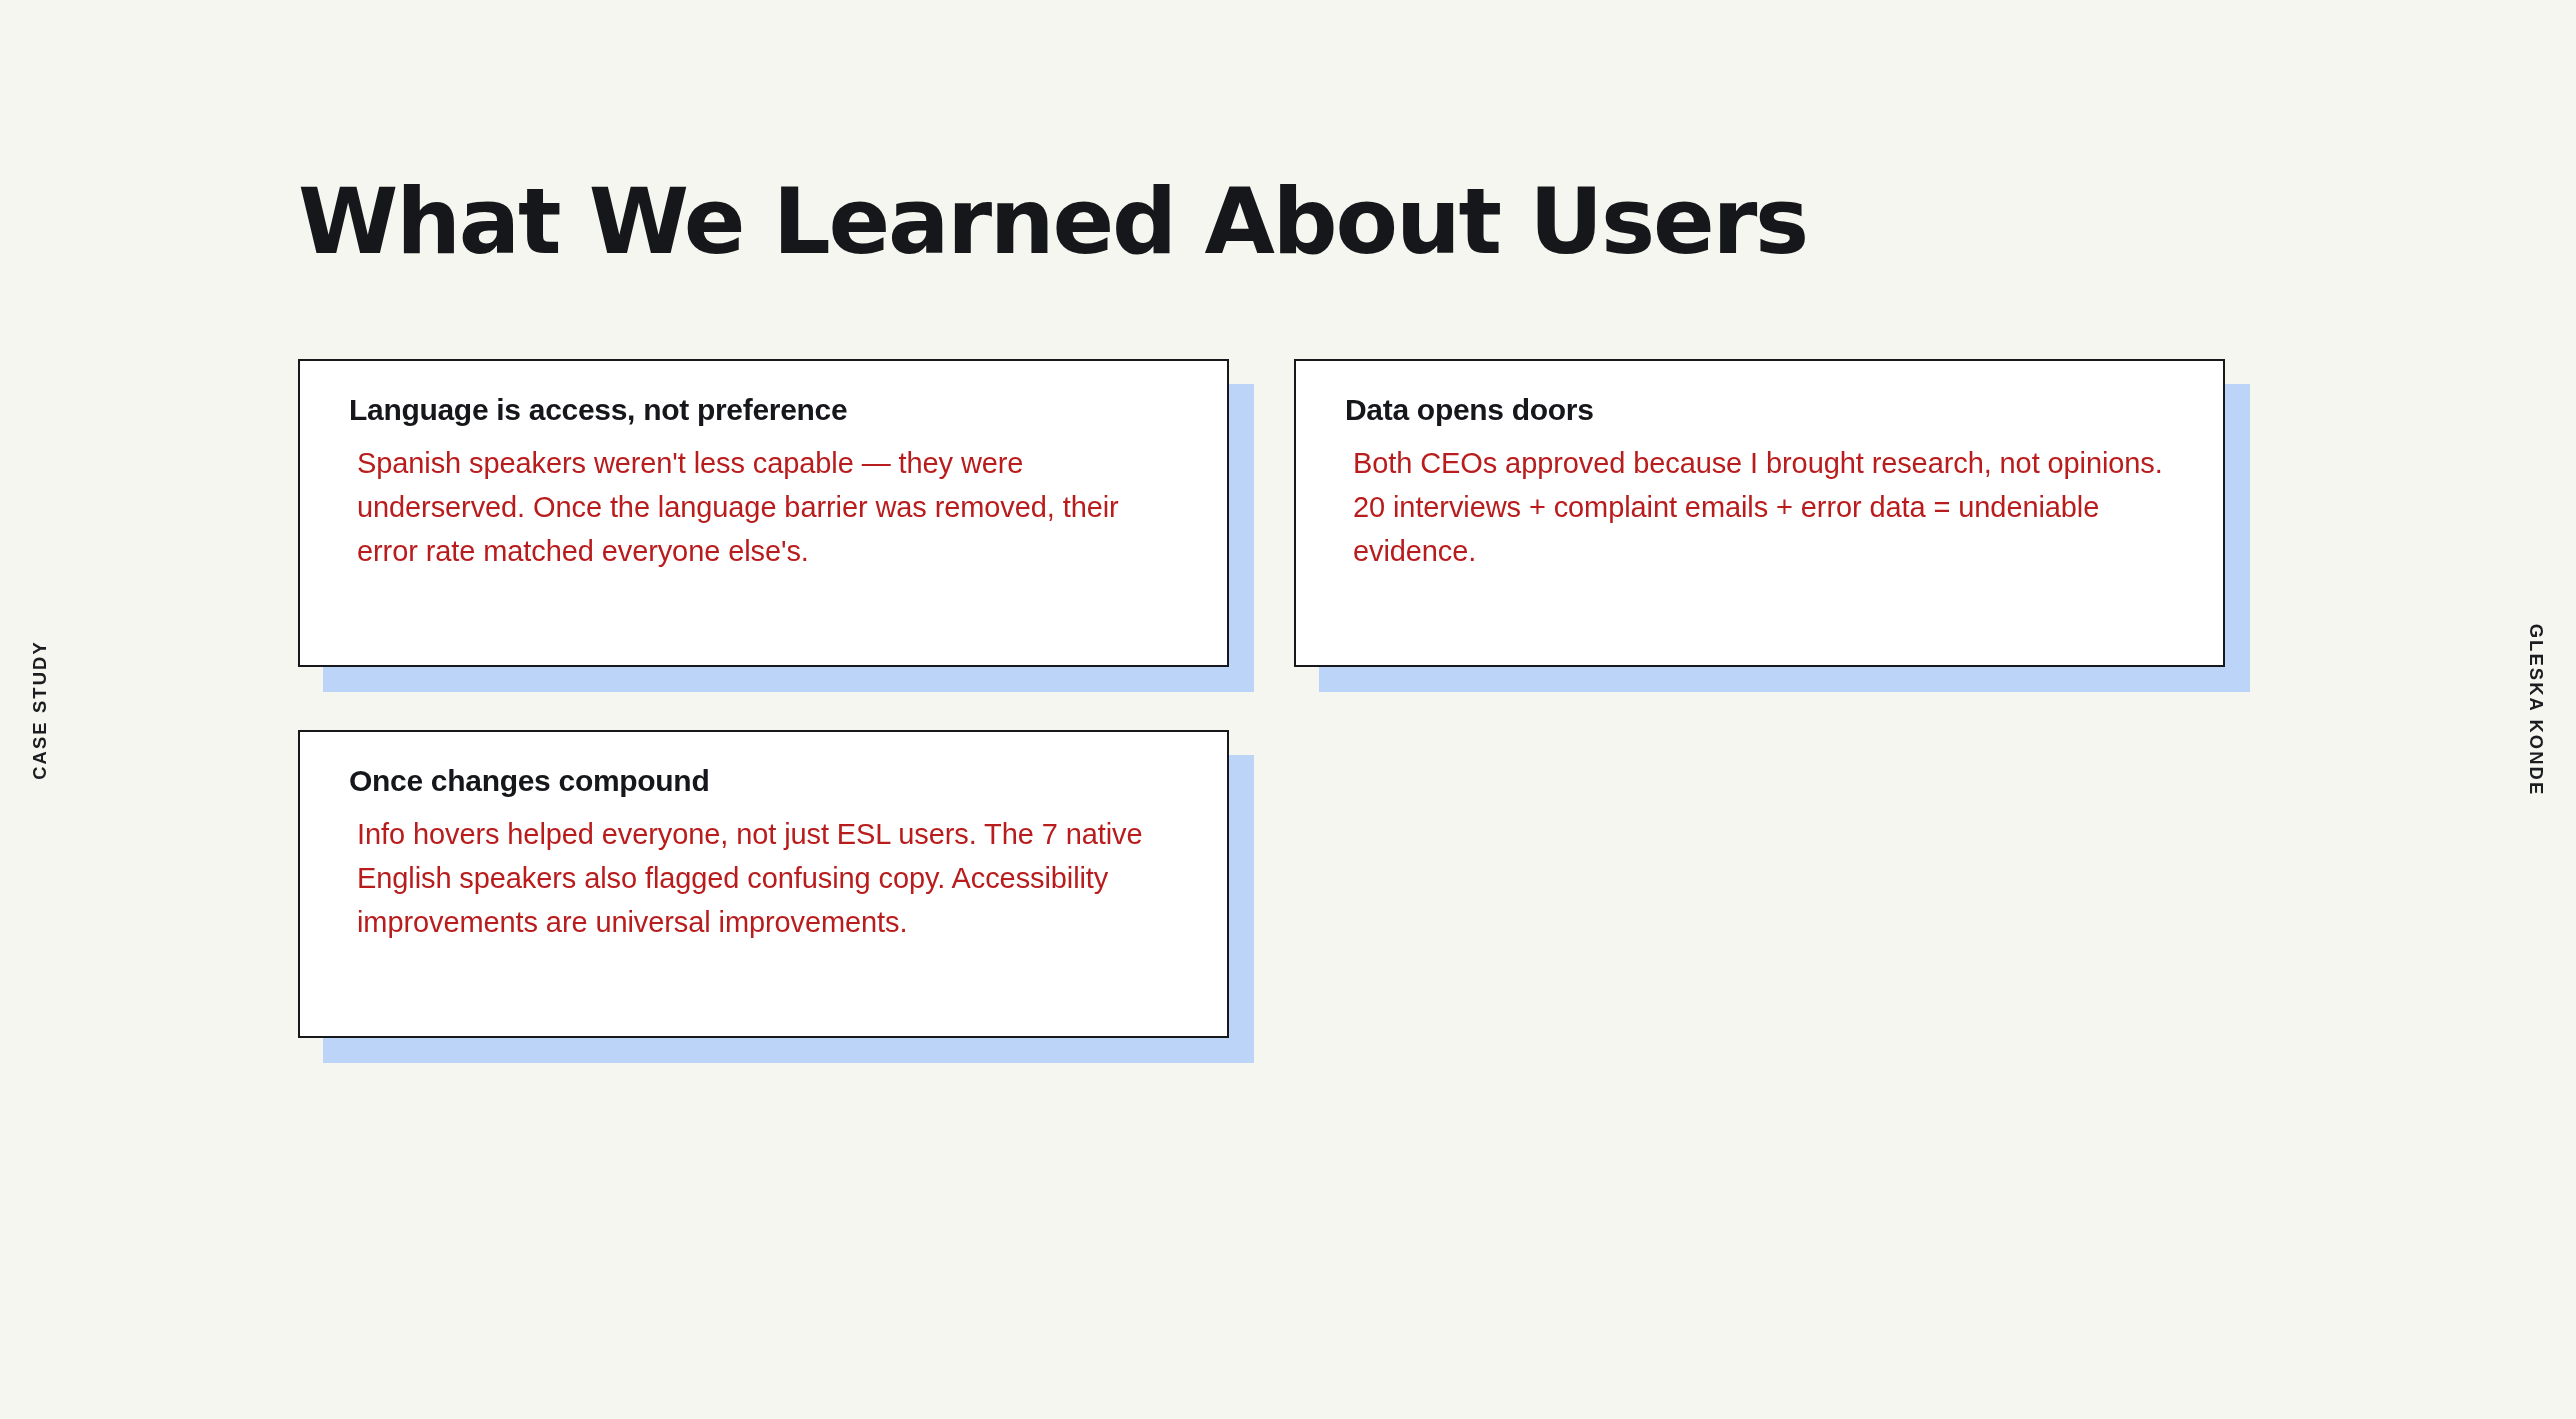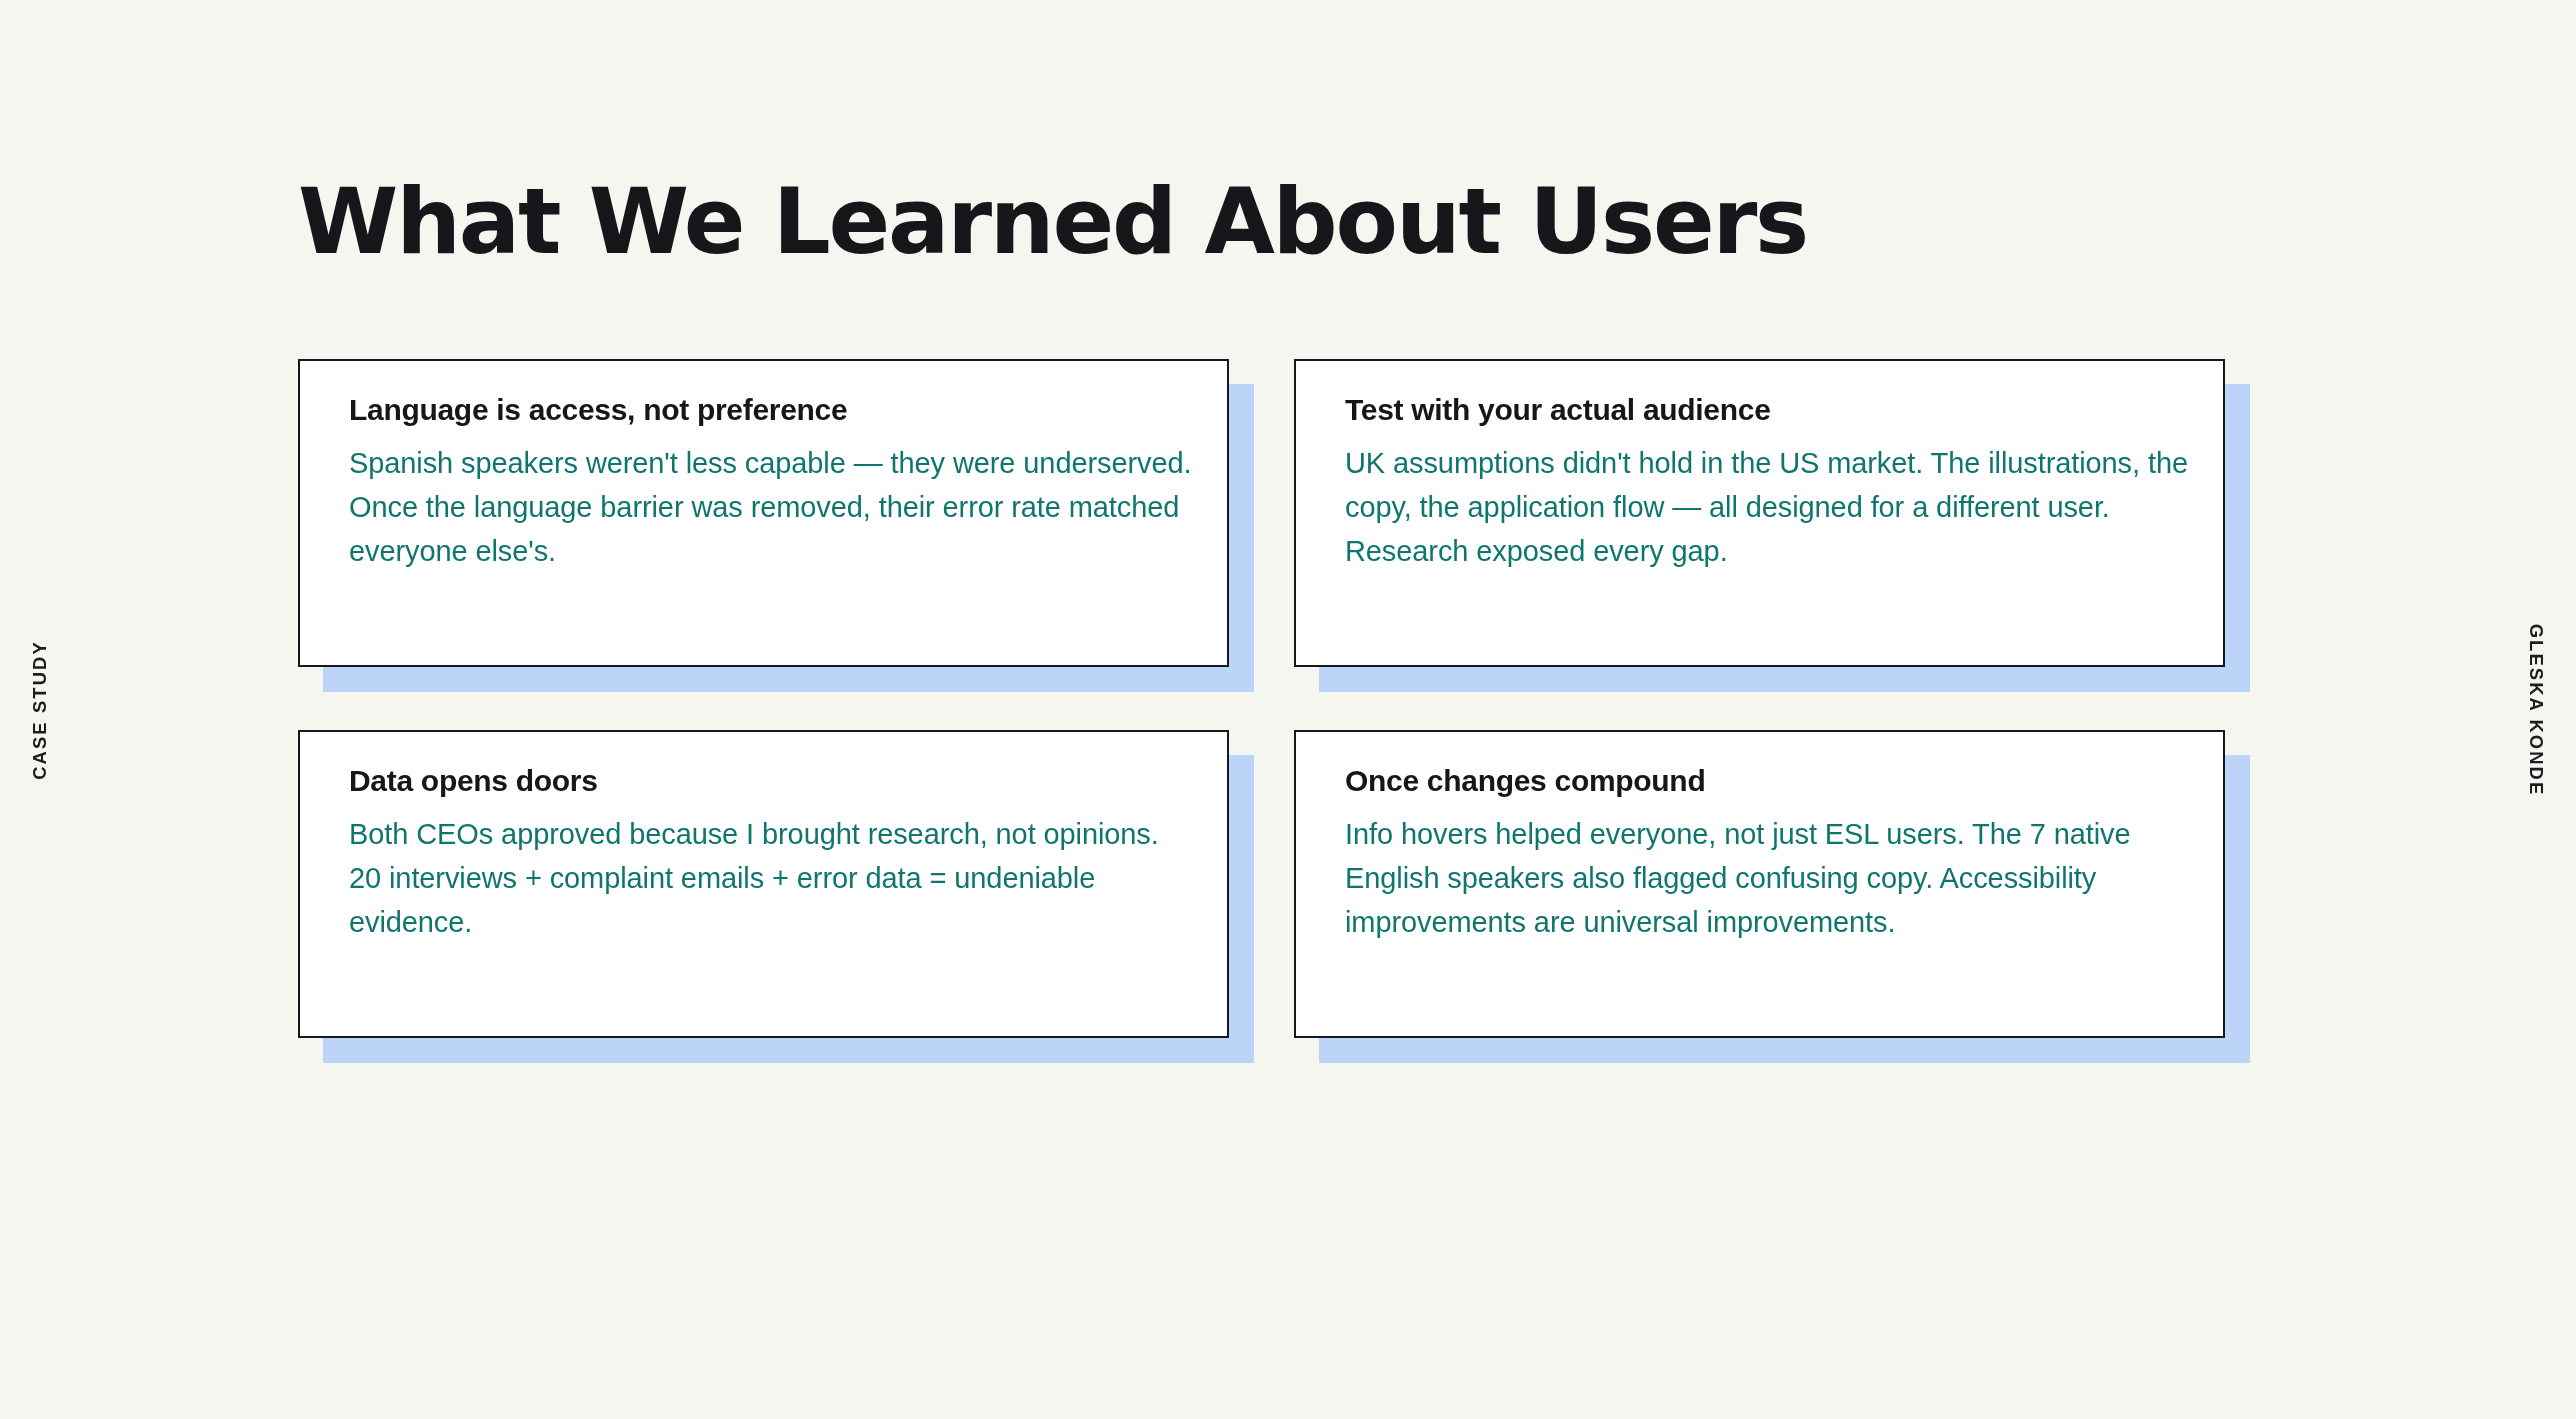--- a/index.html
+++ b/index.html
@@ -92,22 +92,22 @@
   .card-title {
     font-size: 30px;
     font-weight: 700;
     letter-spacing: -0.3px;
     margin: 0 0 14px 0;
     color: #15171b;
   }
   .card-body {
     font-size: 29px;
     line-height: 1.52;
-    color: #0f766e;
-    margin: 0;
+    color: #b91c1c;
+    margin: 8px;
     letter-spacing: -0.1px;
   }
 </style>
 </head>
 <body>
 
 <div class="slide">
 
   <div class="rail rail-left">CASE STUDY</div>
   <div class="rail rail-right">GLESKA KONDE</div>
@@ -117,27 +117,20 @@
   <div class="grid">
 
     <div class="card-wrap">
       <div class="card-shadow"></div>
       <div class="card">
         <p class="card-title">Language is access, not preference</p>
         <p class="card-body">Spanish speakers weren't less capable — they were underserved. Once the language barrier was removed, their error rate matched everyone else's.</p>
       </div>
     </div>
 
-    <div class="card-wrap">
-      <div class="card-shadow"></div>
-      <div class="card">
-        <p class="card-title">Test with your actual audience</p>
-        <p class="card-body">UK assumptions didn't hold in the US market. The illustrations, the copy, the application flow — all designed for a different user. Research exposed every gap.</p>
-      </div>
-    </div>
 
     <div class="card-wrap">
       <div class="card-shadow"></div>
       <div class="card">
         <p class="card-title">Data opens doors</p>
         <p class="card-body">Both CEOs approved because I brought research, not opinions. 20 interviews + complaint emails + error data = undeniable evidence.</p>
       </div>
     </div>
 
     <div class="card-wrap">

